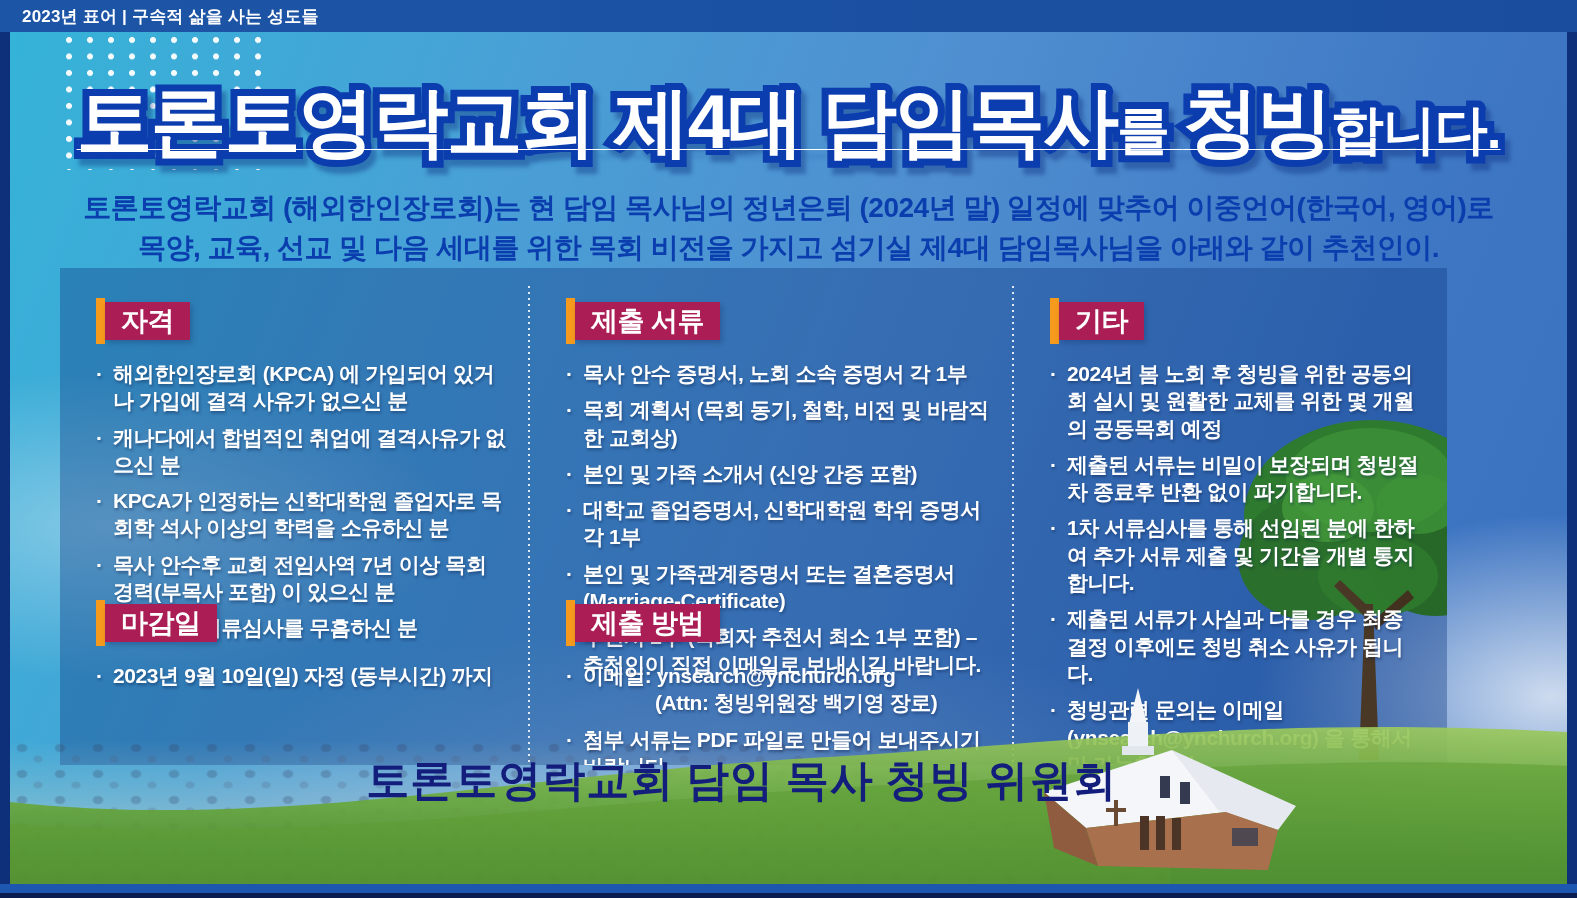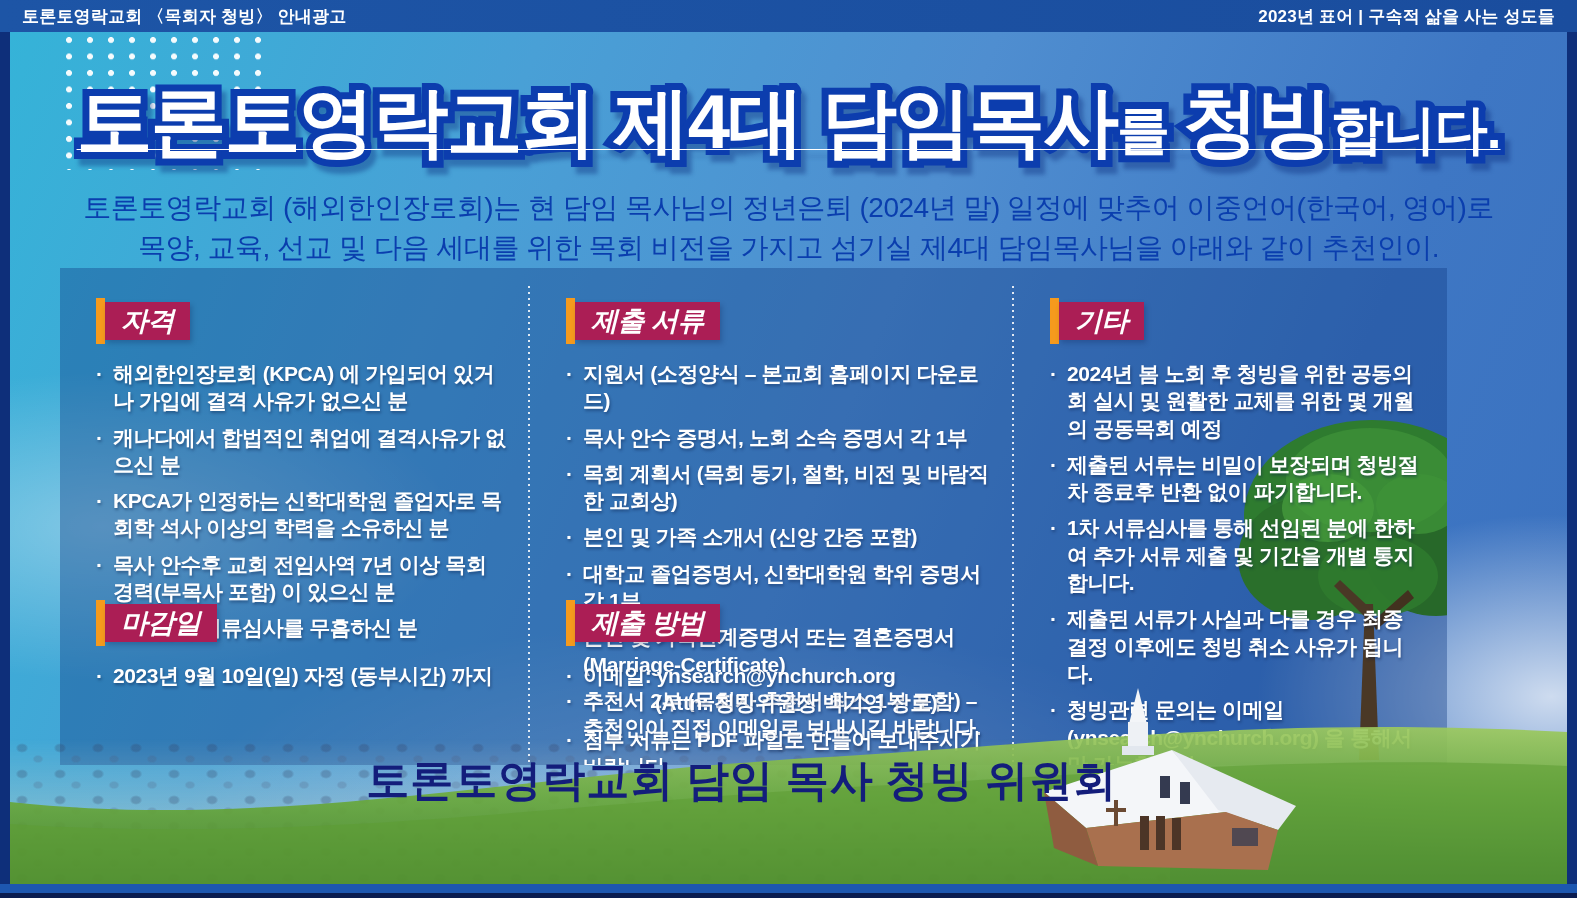--- a/index.html
+++ b/index.html
@@ -36,33 +36,33 @@
   }
   
   .headline{position:relative;margin-top:20px;height:122px;text-align:center;white-space:nowrap;}
   .headline .layer{position:absolute;left:0;right:0;top:10px;line-height:120px;text-decoration:underline;}
   .hl-big{font-size:76px;font-weight:800;letter-spacing:-2px;}
   .hl-small{font-size:53px;font-weight:800;letter-spacing:-1px;}
   .layer.outline{color:rgba(255,255,255,0);-webkit-text-stroke:14px #0c3dae;
     filter:drop-shadow(5px 7px 2px rgba(8,40,120,.38));}
   .layer.fill{color:#ffffff;}
   
-  .subtitle{margin-top:14px;text-align:center;color:#0a3eae;font-weight:400;
+  .subtitle{margin-top:14px;text-align:center;color:#0a3eae;font-weight:700;
     font-size:28px;line-height:1.42;letter-spacing:-.5px;}
   
   .panel{
     position:absolute;left:50px;top:236px;width:1387px;height:497px;
     background:rgba(16,58,132,.38);overflow:hidden;
   }
   .cols{position:relative;z-index:2;display:grid;height:100%;
     grid-template-columns:468px 2px 482px 2px 1fr;}
   .vdiv{margin:18px 0;width:2px;
     background-image:repeating-linear-gradient(to bottom,rgba(255,255,255,.85) 0 2px,rgba(255,255,255,0) 2px 6px);}
   .col{position:relative;padding:30px 22px 0 36px;box-sizing:border-box;}
-  .sec-header{display:flex;align-items:center;margin-bottom:16px;font-style:italic;}
+  .sec-header{display:flex;align-items:center;margin-bottom:16px;}
   .sec-header .bar{width:9px;height:46px;background:#f59a1d;flex:none;}
   .sec-header .box{height:38px;background:#ab1e55;display:flex;align-items:center;
     padding:0 16px;color:#fff;font-size:27px;font-weight:700;letter-spacing:-.5px;
     box-shadow:2px 3px 5px rgba(10,30,80,.25);}
   .bullets{color:#fff;font-size:21px;font-weight:700;line-height:1.3;
     text-shadow:1px 2px 3px rgba(8,28,70,.45);letter-spacing:-.4px;}
   .bullet{position:relative;padding-left:17px;margin-bottom:9px;}
   .bullet::before{content:"·";position:absolute;left:0;top:0;font-weight:900;}
   .bullet .sub{padding-left:72px;}
   .lower{position:absolute;top:332px;left:36px;right:22px;}
@@ -84,21 +84,20 @@
     position:absolute;top:720px;left:47%;transform:translateX(-50%);z-index:4;
     color:#131d7b;font-size:43px;font-weight:800;letter-spacing:1px;white-space:nowrap;font-family:Liberation Serif, serif;
   }
 </style>
 </head>
 <body>
 
 <div class="poster">
 
   <div class="top-bar">
-    <span>토론토영락교회 〈목회자 청빙〉 안내광고</span>
     <span>2023년 표어 | 구속적 삶을 사는 성도들</span>
   </div>
 
   <div class="canvas">
 
     <div class="dots"></div>
 
     <div class="headline">
       <div class="layer outline">
         <span class="hl-big">토론토영락교회 제4대 담임목사</span><span class="hl-small">를 </span><span class="hl-big">청빙</span><span class="hl-small">합니다.</span>
@@ -154,21 +153,20 @@
         </div>
 
         <div class="vdiv"></div>
 
         <div class="col">
           <div class="sec-header">
             <span class="bar"></span>
             <span class="box">제출 서류</span>
           </div>
           <div class="bullets">
-            <div class="bullet">지원서 (소정양식 – 본교회 홈페이지 다운로드)</div>
             <div class="bullet">목사 안수 증명서, 노회 소속 증명서 각 1부</div>
             <div class="bullet">목회 계획서 (목회 동기, 철학, 비전 및 바람직한 교회상)</div>
             <div class="bullet">본인 및 가족 소개서 (신앙 간증 포함)</div>
             <div class="bullet">대학교 졸업증명서, 신학대학원 학위 증명서 각 1부</div>
             <div class="bullet">본인 및 가족관계증명서 또는 결혼증명서 (Marriage-Certificate)</div>
             <div class="bullet">추천서 2부 (목회자 추천서 최소 1부 포함) – 추천인이 직접 이메일로 보내시길 바랍니다.</div>
           </div>
           <div class="lower">
             <div class="sec-header">
               <span class="bar"></span>

